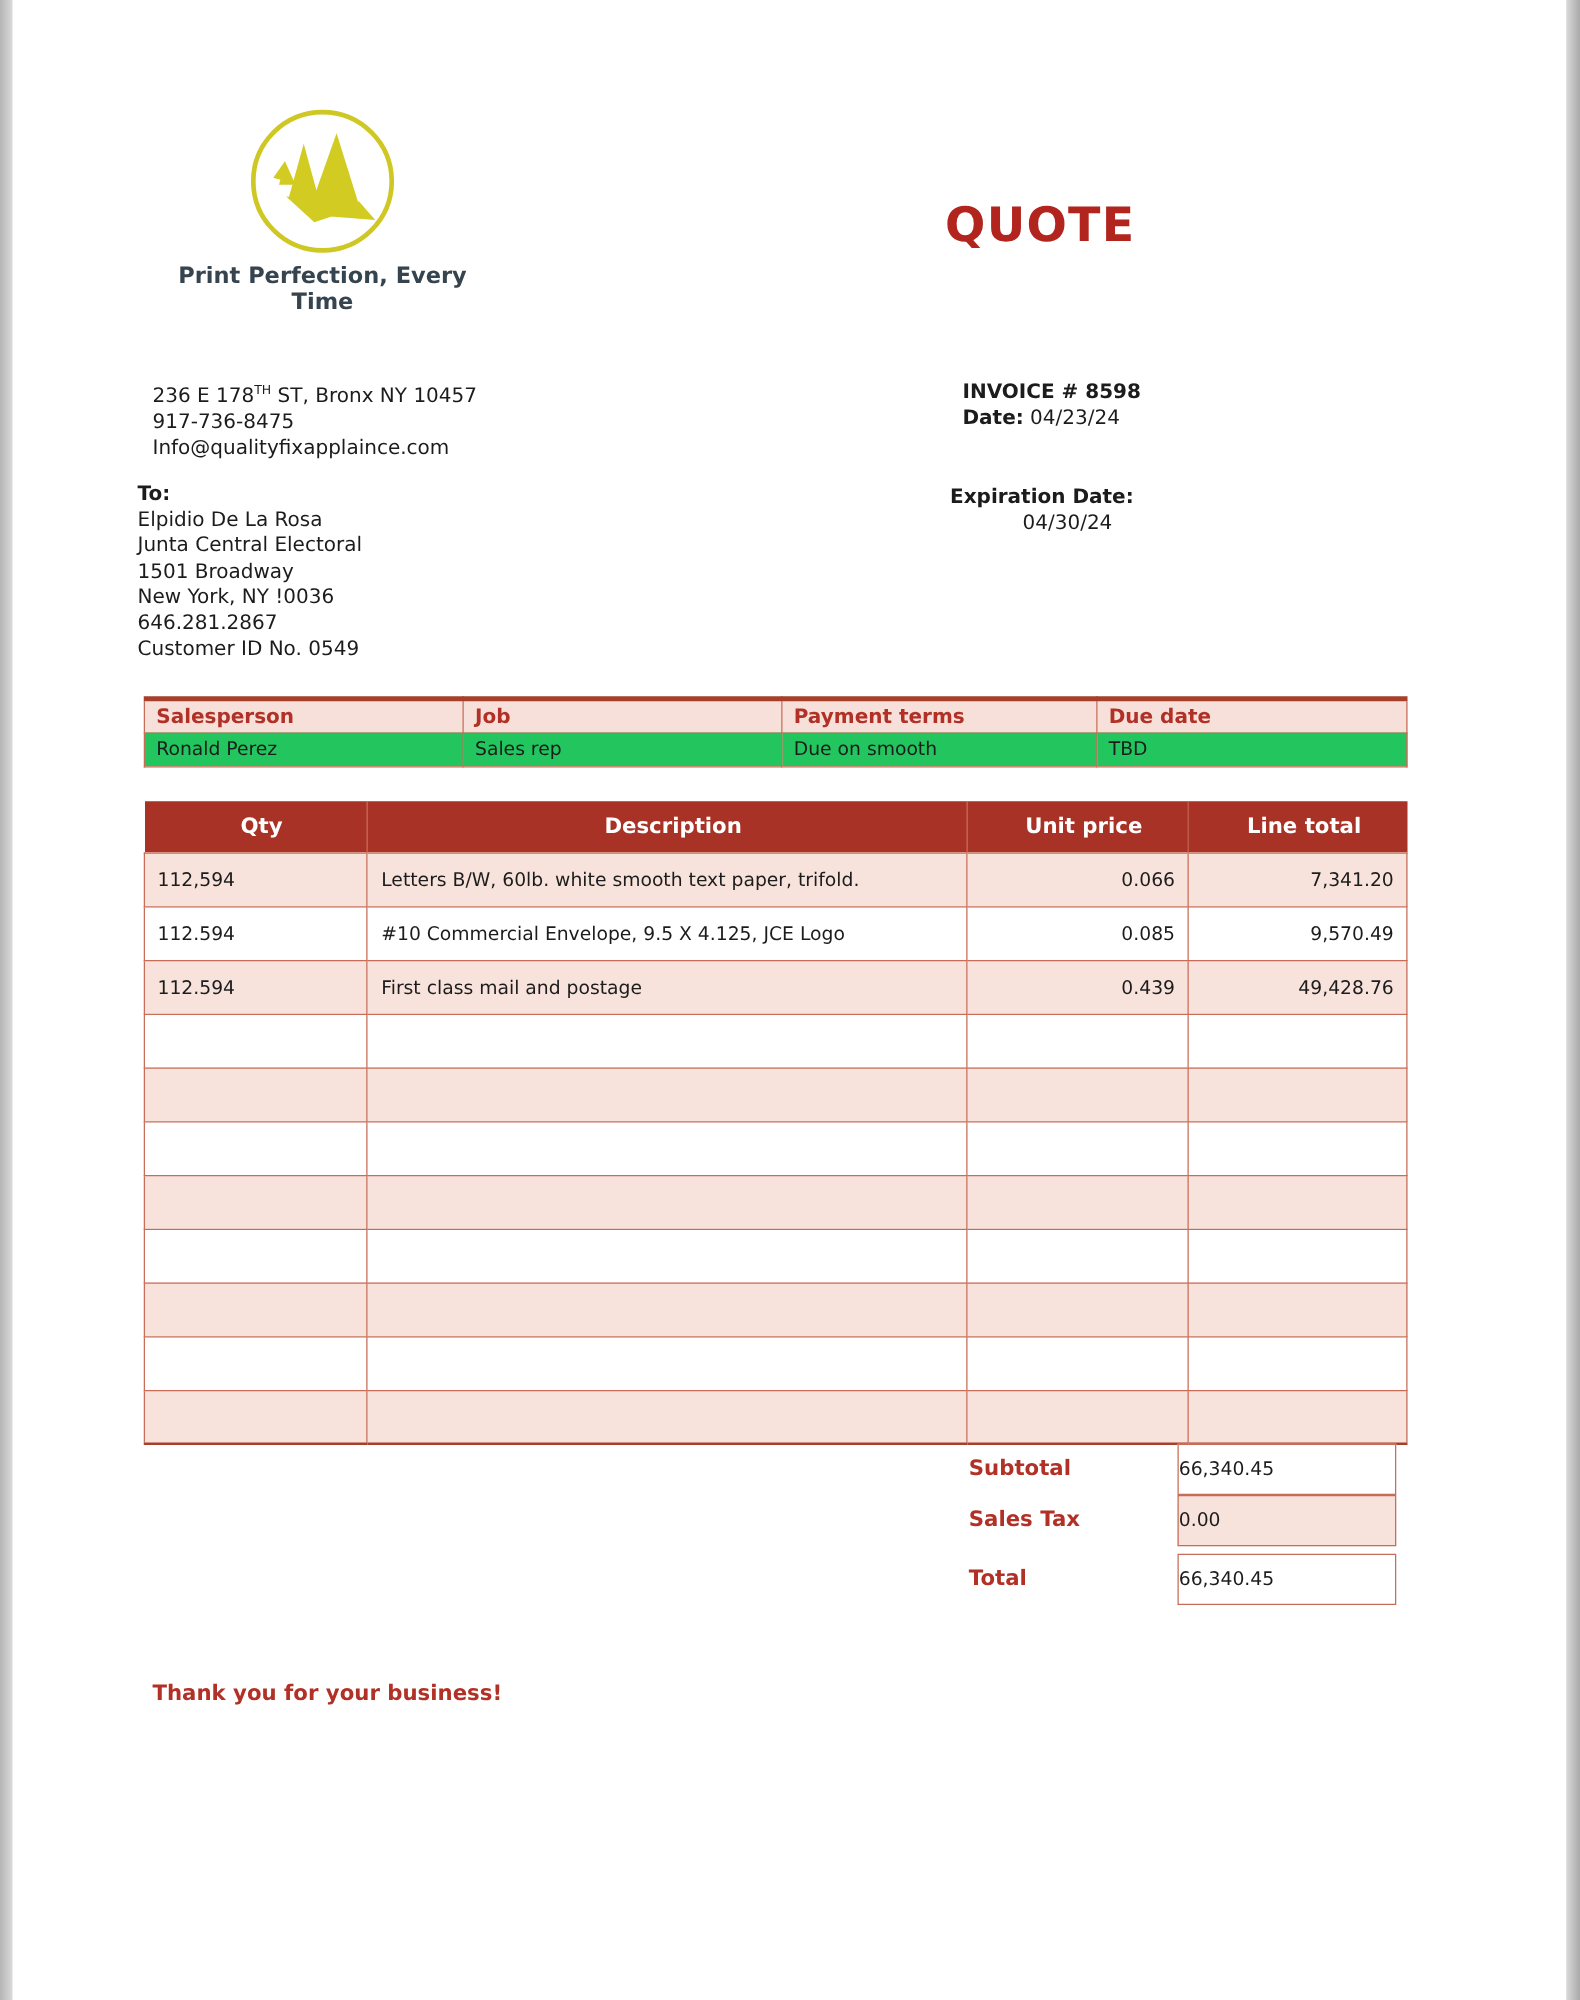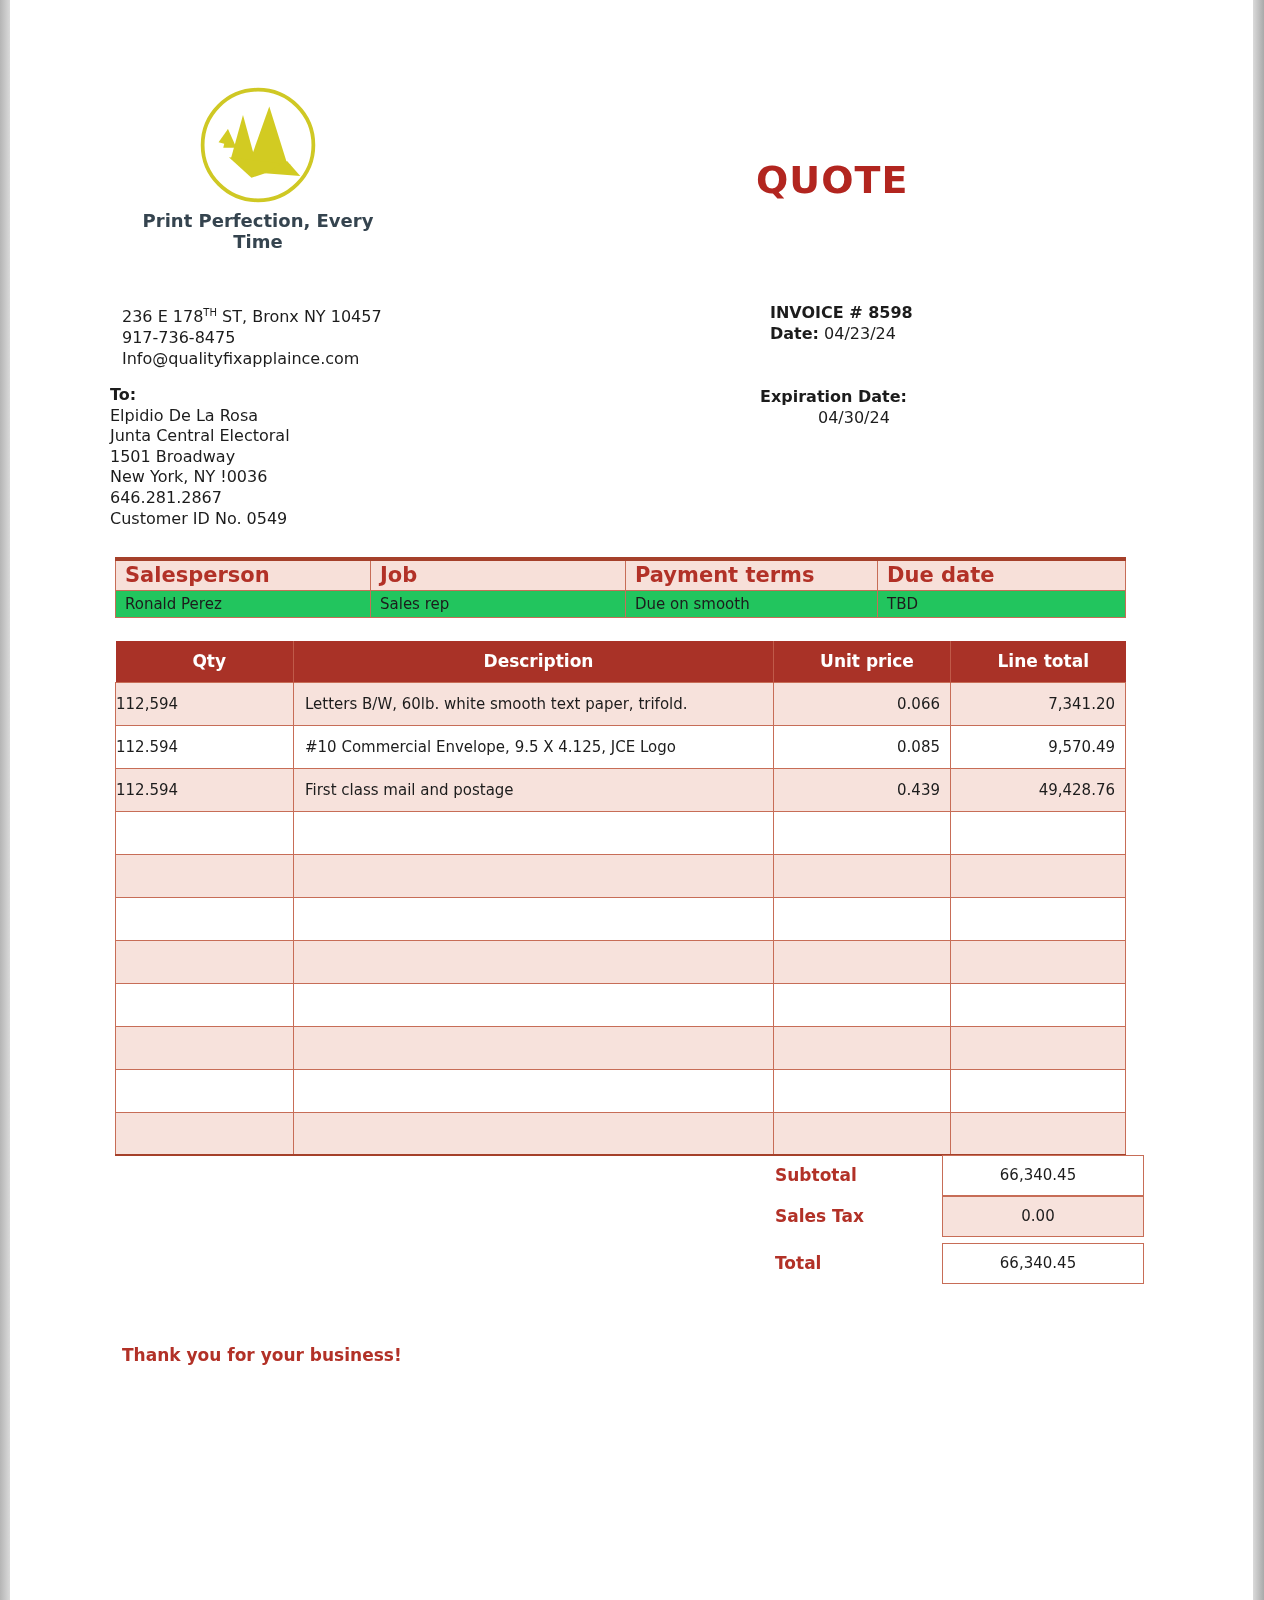--- a/index.html
+++ b/index.html
@@ -24,46 +24,46 @@
   .to-block        { position:absolute; left:110px; top:385px; font-size:16px; line-height:20.6px; }
   .expiration      { position:absolute; left:760px; top:386px; font-size:16px; line-height:21px; }
   .expiration .exp-value { display:block; padding-left:58px; }
   .b { font-weight:bold; }
   sup { font-size:10px; }
 
   table { border-collapse:collapse; table-layout:fixed; }
 
   .info-table { position:absolute; left:115px; top:557px; width:1010px;
                 border-top:4px solid #a5402a; }
-  .info-table th { background:#f7e0d9; color:#b23127; font-size:21px; font-weight:bold;
+  .info-table th { background:#f7e0d9; color:#b23127; font-size:16px; font-weight:bold;
                    text-align:left; padding:2px 0 3px 9px; height:27px;
                    border:1px solid #c76d57; border-top:none; }
   .info-table td { background:#22c55e; font-size:15px; padding:2px 0 3px 9px; height:27px;
                    border:1px solid #c76d57; }
 
   .items-table { position:absolute; left:115px; top:641px; width:1010px; }
   .items-table thead th { background:#a93227; color:#ffffff; font-size:17px; font-weight:bold;
                           text-align:center; height:41px; padding-left:10px;
                           border-right:1px solid #c05a49; }
   .items-table thead th:last-child { border-right:none; }
   .items-table tbody td { height:43px; border:1px solid #c76d57; font-size:15px; }
   .items-table tbody tr:last-child td { border-bottom:2px solid #a5402a; }
   .items-table tr.pink td  { background:#f7e2dc; }
   .items-table tr.white td { background:#ffffff; }
-  .col-qty  { }
+  .col-qty  { padding-left:10px; }
   .col-desc { padding-left:11px; }
   .num { text-align:right; padding-right:10px; }
 
   .totals { position:absolute; left:107px; top:1155px; width:1010px; }
   .total-row { position:relative; height:41px; }
   .total-row.gap { margin-top:6px; }
   .total-label { position:absolute; left:668px; top:0; height:41px; line-height:41px;
                  font-size:17px; font-weight:bold; color:#b23127; }
-  .total-value { position:absolute; left:835px; top:0; width:202px; height:41px; line-height:39px;
-                 text-align:center; padding-right:10px; border:1px solid #c76d57;
+  .total-value { position:absolute; left:835px; top:0; width:175px; height:41px; line-height:39px;
+                 text-align:left; padding-right:10px; border:1px solid #c76d57;
                  font-size:15px; background:#ffffff; }
   .total-value.pink { background:#f7e2dc; }
 
   .thank-you { position:absolute; left:122px; top:1345px; font-size:17px; font-weight:bold; color:#b23127; }
 </style>
 </head>
 <body>
 
 <div class="edge-left"></div>
 <div class="edge-right"></div>

